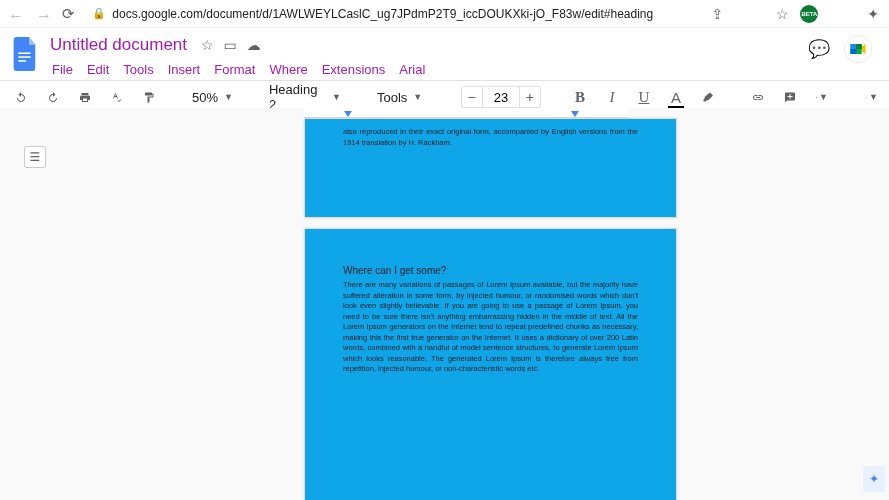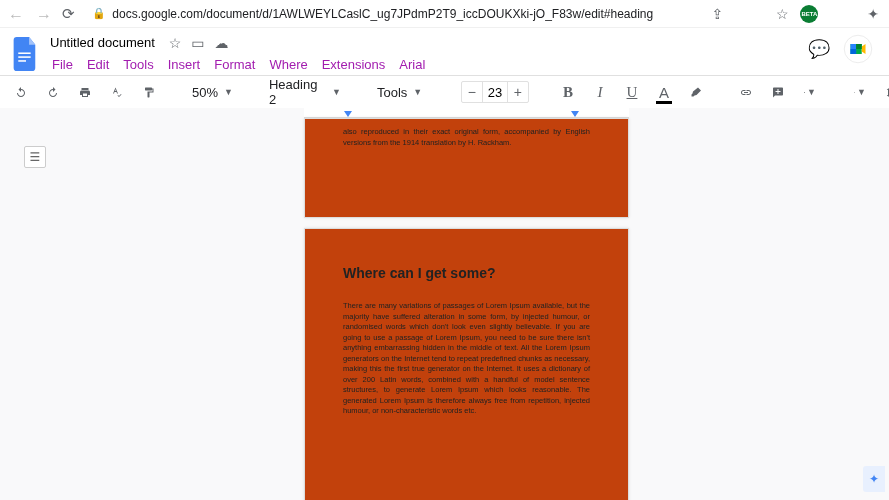--- a/index.html
+++ b/index.html
@@ -10,53 +10,53 @@
 .url-bar{flex:1;display:flex;align-items:center;background:#fff;border-radius:14px;height:22px;padding:0 10px;gap:6px;max-width:580px}
 .lock{color:#5f6368;font-size:11px}
 .url-text{color:#202124;font-size:12px;white-space:nowrap;overflow:hidden}
 .br-icon{color:#5f6368;font-size:14px;margin-left:auto;padding:0 4px}
 .ext-beta{background:#0a7d33;color:#fff;border-radius:50%;width:18px;height:18px;display:flex;align-items:center;justify-content:center;font-size:6px;font-weight:bold}
 .docs-header{display:flex;align-items:flex-start;padding:6px 10px 0 10px}
 .docs-logo{width:32px;height:40px;display:flex;align-items:center;justify-content:center}
 .docs-logo svg{width:26px;height:34px}
 .title-area{flex:1;margin-left:4px}
 .title-row{display:flex;align-items:center;gap:10px}
-.doc-title{font-size:13px;color:#000000;padding:1px 4px}
+.doc-title{font-size:17px;color:#a21caf;padding:1px 4px}
 .title-icons{color:#5f6368;font-size:14px;display:flex;gap:10px}
 .menu-row{display:flex;gap:2px;margin-top:3px;align-items:center}
 .menu-item{font-size:13px;color:#a21caf;padding:3px 6px;cursor:pointer}
 .last-edit{font-size:13px;color:#5f6368;text-decoration:underline;margin-left:10px}
 .header-right{display:flex;align-items:center;gap:12px;padding-right:6px}
 .comment-icon{color:#5f6368;font-size:18px}
 .meet{width:30px;height:30px}
 .toolbar{height:34px;border-top:1px solid #e0e0e0;border-bottom:1px solid #e0e0e0;display:flex;align-items:center;padding:0 10px;gap:10px}
 .tb{padding:4px 5px;color:#5f6368;display:flex;align-items:center;justify-content:center;min-width:22px;font-size:15px;cursor:pointer}
 .tb svg{width:17px;height:17px;fill:#5f6368}
 .sep{width:1px;height:18px;background:#e0e0e0;margin:0 4px}
 .dd{display:flex;align-items:center;font-size:13px;color:#202124;padding:2px 4px;cursor:pointer}
 .dd-arrow{font-size:9px;margin-left:6px;color:#5f6368}
 .font-size-box{display:flex;align-items:center;border:1px solid #e0e0e0;border-radius:2px;height:22px}
 .fs-btn{width:20px;text-align:center;font-size:14px;color:#5f6368;cursor:pointer}
-.fs-val{width:26px;text-align:center;font-size:13px;border-left:1px solid #e0e0e0;border-right:1px solid #e0e0e0;height:100%;display:flex;align-items:center;justify-content:center}
+.fs-val{width:38px;text-align:center;font-size:13px;border-left:1px solid #e0e0e0;border-right:1px solid #e0e0e0;height:100%;display:flex;align-items:center;justify-content:center}
 .bold{font-weight:bold;font-family:'Times New Roman',serif;font-size:15px}
 .italic{font-style:italic;font-family:'Times New Roman',serif;font-size:15px}
 .underline-btn{text-decoration:underline;font-family:'Times New Roman',serif;font-size:15px}
 .text-color{position:relative}
 .text-color::after{content:'';position:absolute;bottom:1px;left:3px;right:3px;height:3px;background:#000}
 .canvas{position:absolute;top:108px;left:0;right:0;bottom:0;background:#f9f9fa;overflow:hidden}
 .outline-btn{position:absolute;left:24px;top:38px;width:22px;height:22px;border:1px solid #ccc;border-radius:2px;display:flex;align-items:center;justify-content:center;color:#666;font-size:12px;background:#fff}
 .ruler{position:absolute;left:304px;top:0;width:325px;height:10px;background:#fff;border-bottom:1px solid #ddd}
 .ruler::before,.ruler::after{content:'';position:absolute;top:3px;width:0;height:0;border-left:4px solid transparent;border-right:4px solid transparent;border-top:6px solid #4285f4}
 .ruler::before{left:40px}
 .ruler::after{right:50px}
-.page{position:absolute;left:304px;width:325px;background:#c2410c;box-shadow:0 0 3px rgba(0,0,0,.1);border:1px solid #ddd}
+.page{position:absolute;left:304px;width:373px;background:#0ea5e9;box-shadow:0 0 3px rgba(0,0,0,.1);border:1px solid #ddd}
 .page1{top:10px;height:100px;padding:8px 38px 12px 38px}
 .page2{top:120px;height:360px;padding:36px 38px}
 .body-text{font-size:7.5px;color:#222;text-align:justify;line-height:1.4}
-.heading{font-size:14px;color:#222;margin-bottom:20px;font-weight:bold}
+.heading{font-size:10px;color:#222;margin-bottom:4px;font-weight:normal}
 .present-badge{position:absolute;right:4px;bottom:8px;width:22px;height:26px;background:#e8f0fe;border-radius:3px 0 0 3px;display:flex;align-items:center;justify-content:center;color:#4285f4;font-size:12px}
 </style>
 </head>
 <body>
 
 <div class="browser-bar">
   <span class="nav-arrow">←</span>
   <span class="nav-arrow">→</span>
   <span class="reload">⟳</span>
   <div class="url-bar">

